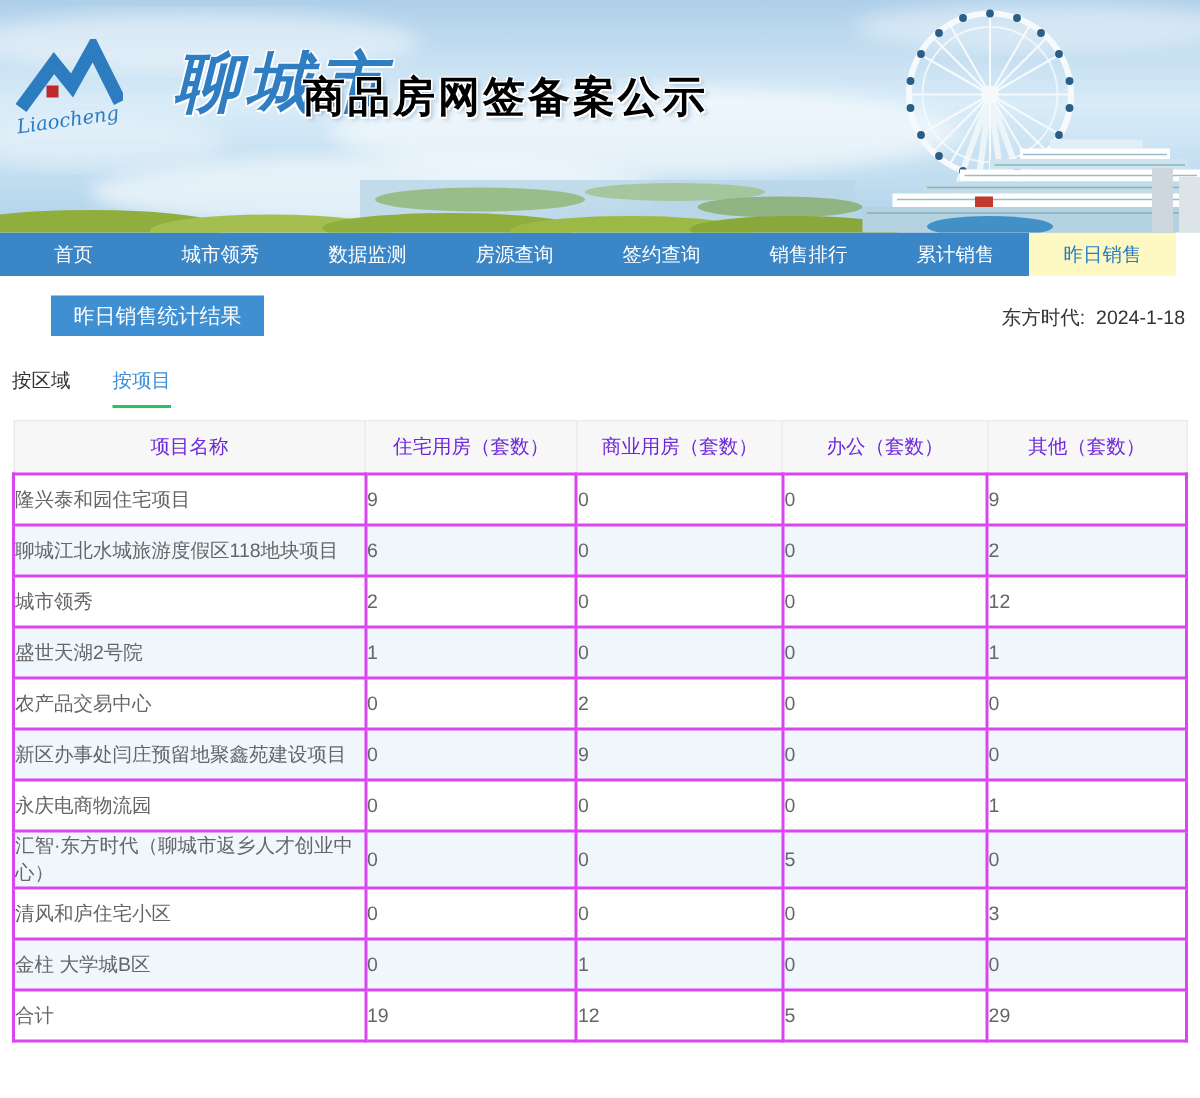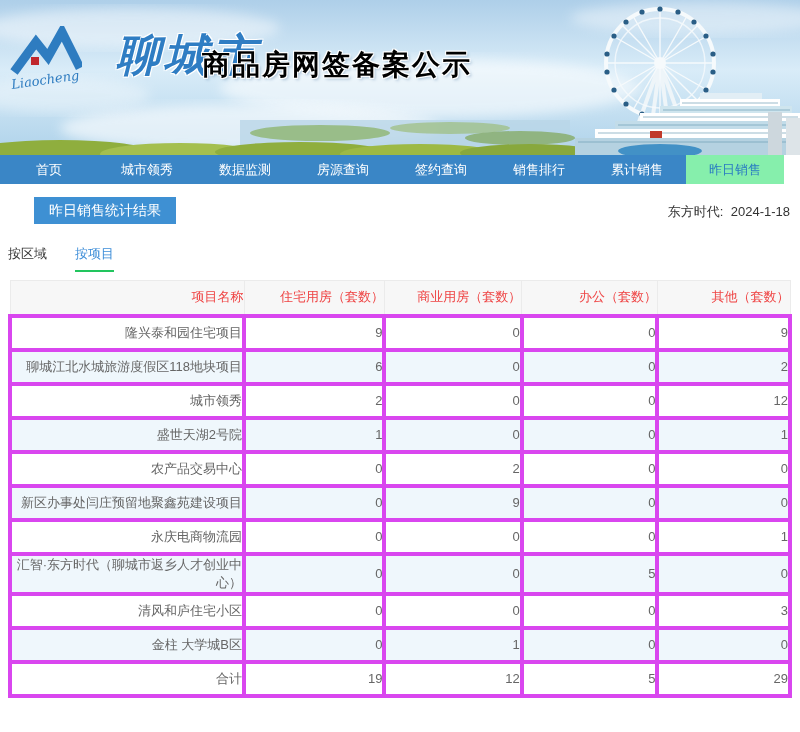--- a/index.html
+++ b/index.html
@@ -13,36 +13,36 @@
   .brand { position:absolute; left:76px; top:26px; font-family:"DejaVu Serif","Liberation Serif",serif;
     font-style:italic; font-weight:bold; font-size:44px; color:#2f7dc3; letter-spacing:4px;
     text-shadow:1px 1px 0 #fff,-1px -1px 0 #fff,1px -1px 0 #fff,-1px 1px 0 #fff;margin-left:40px; }
   .site-title { position:absolute; left:202px; top:46px; font-size:28px; font-weight:bold;
     color:#000000; letter-spacing:2px;
     text-shadow:1px 1px 0 #fff,-1px -1px 0 #fff,1px -1px 0 #fff,-1px 1px 0 #fff,2px 2px 3px rgba(40,90,140,.35); }
 
   
   .nav { display:flex; width:784px; height:29px; background:#3a86c6;align-items:center; }
   .nav-item { flex:1; text-align:center; line-height:29px; font-size:13px; color:#fff; cursor:pointer; }
-  .nav-item.active { background:#86efac; color:#2a7cc2; }
+  .nav-item.active { background:#fef9c3; color:#2a7cc2; }
 
   
   .title-row { position:relative; margin:13px 8px 0 8px; height:27px; }
   .section-title { display:inline-block; background:#3e90d3; color:#fff; font-size:14px;
     line-height:27px; padding:0 15px;margin-left:26px; }
   .date-box { position:absolute; right:2px; top:6px; font-size:13px; color:#333; }
   .tabs { margin:21px 8px 0 8px; height:24px; font-size:13px; }
   .tab { display:inline-block; margin-right:28px; padding-bottom:7px; color:#333; cursor:pointer; }
   .tab.active { color:#3e8ed8; border-bottom:2px solid #22c55e; }
 
   
   table { width:784px; margin:11px 8px 0 8px; border-collapse:collapse; font-size:13px; color:#666; }
-  th { height:35px; background:#f7f7f7; color:#ef4444; font-weight:normal;
-    border:1px solid #ebebeb; text-align:right; }
-  td { height:34px; border:4px solid #d946ef; text-align:right; background:#fff; }
+  th { height:35px; background:#f7f7f7; color:#6d28d9; font-weight:normal;
+    border:1px solid #ebebeb; text-align:center; }
+  td { height:34px; border:2px solid #d946ef; text-align:left; background:#fff; }
   tbody tr:nth-child(even) td { background:#eff7fc; }
   col.c0{width:30%} col.c1{width:18%} col.c2{width:17.6%} col.c3{width:17.4%} col.c4{width:17%}
 </style>
 </head>
 <body>
 
 <div class="banner">
   <svg class="bg" width="800" height="155" viewBox="0 0 800 155">
     <defs>
       <linearGradient id="sky" x1="0" y1="0" x2="0" y2="1">

